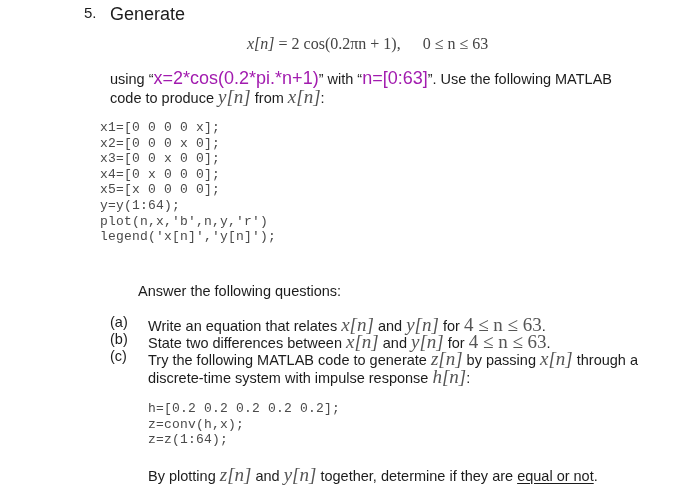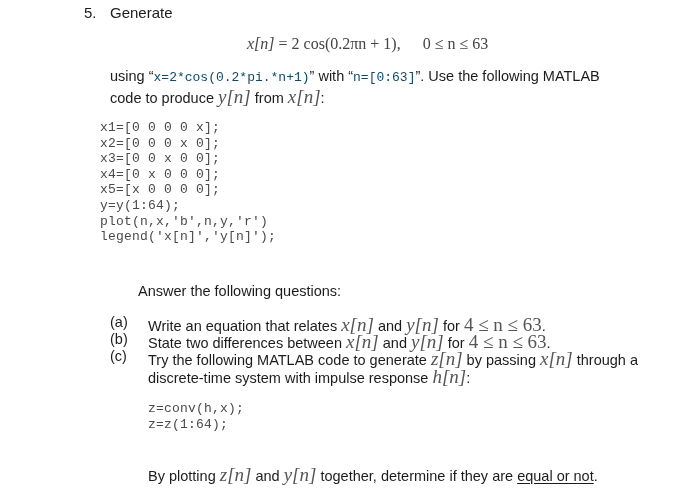--- a/index.html
+++ b/index.html
@@ -3,31 +3,31 @@
 <meta charset="utf-8">
 <style>
   html, body { margin: 0; padding: 0; background: #ffffff; }
   body { width: 700px; height: 498px; position: relative; overflow: hidden; color: #1a1a1a;
          font-family: "Liberation Sans", sans-serif; font-size: 14px; }
   .abs { position: absolute; white-space: nowrap; }
   .sans { font-family: "Liberation Sans", sans-serif; font-size: 14.5px; color: #1c1c1c; }
   .mono { font-family: "Liberation Mono", monospace; font-size: 13px; color: #4a4a4a; letter-spacing: 0.2px; }
   .math { font-family: "Liberation Serif", serif; color: #555; font-size: 19px; }
   .mathc { font-family: "Liberation Serif", serif; color: #444; font-size: 16px; }
-  .inl-mono { font-family: Liberation Mono, monospace; font-size: 13px; color: #0c4a6e; }
+  .inl-mono { font-family: Liberation Sans, sans-serif; font-size: 18px; color: #a21caf; }
   .code-line { height: 15.6px; line-height: 15.6px; }
   .u { text-decoration: underline; text-underline-offset: 2px; text-align: center; }
   .qlabel { position: absolute; left: 110px; }
   .qtext { position: absolute; left: 148px; }
 </style>
 </head>
 <body>
 
 <div class="abs sans" style="left:84px; top:4px; font-size:15px;">5.</div>
-<div class="abs sans" style="left:110px; top:4px; font-size:15px;">Generate</div>
+<div class="abs sans" style="left:110px; top:4px; font-size:18px;">Generate</div>
 
 <div class="abs mathc" style="left:247px; top:35px;">
   <i>x[n]</i>
   <span>= 2 cos(0.2πn + 1),</span>
   <span style="display:inline-block; width:14px;"></span>
   <span>0 ≤ n ≤ 63</span>
 </div>
 
 <div class="abs sans" style="left:110px; top:68px;">
   <span>using “</span><span class="inl-mono">x=2*cos(0.2*pi.*n+1)</span><span>” with “</span><span class="inl-mono">n=[0:63]</span><span>”. Use the following MATLAB</span>
@@ -61,19 +61,20 @@
 
 <div class="abs sans qlabel" style="top:348px;">(c)</div>
 <div class="abs sans qtext" style="top:348px;">
   <span>Try the following MATLAB code to generate </span><i class="math">z[n]</i><span> by passing </span><i class="math">x[n]</i><span> through a</span>
 </div>
 <div class="abs sans qtext" style="top:366px;">
   <span>discrete-time system with impulse response </span><i class="math">h[n]</i><span>:</span>
 </div>
 
 <div class="abs mono" style="left:148px; top:401px;">
+  <div class="code-line">h=[0.2 0.2 0.2 0.2 0.2];</div>
   <div class="code-line">z=conv(h,x);</div>
   <div class="code-line">z=z(1:64);</div>
 </div>
 
 <div class="abs sans" style="left:148px; top:464px;">
   <span>By plotting </span><i class="math">z[n]</i><span> and </span><i class="math">y[n]</i><span> together, determine if they are </span><span class="u">equal or not</span><span>.</span>
 </div>
 
 </body></html>

